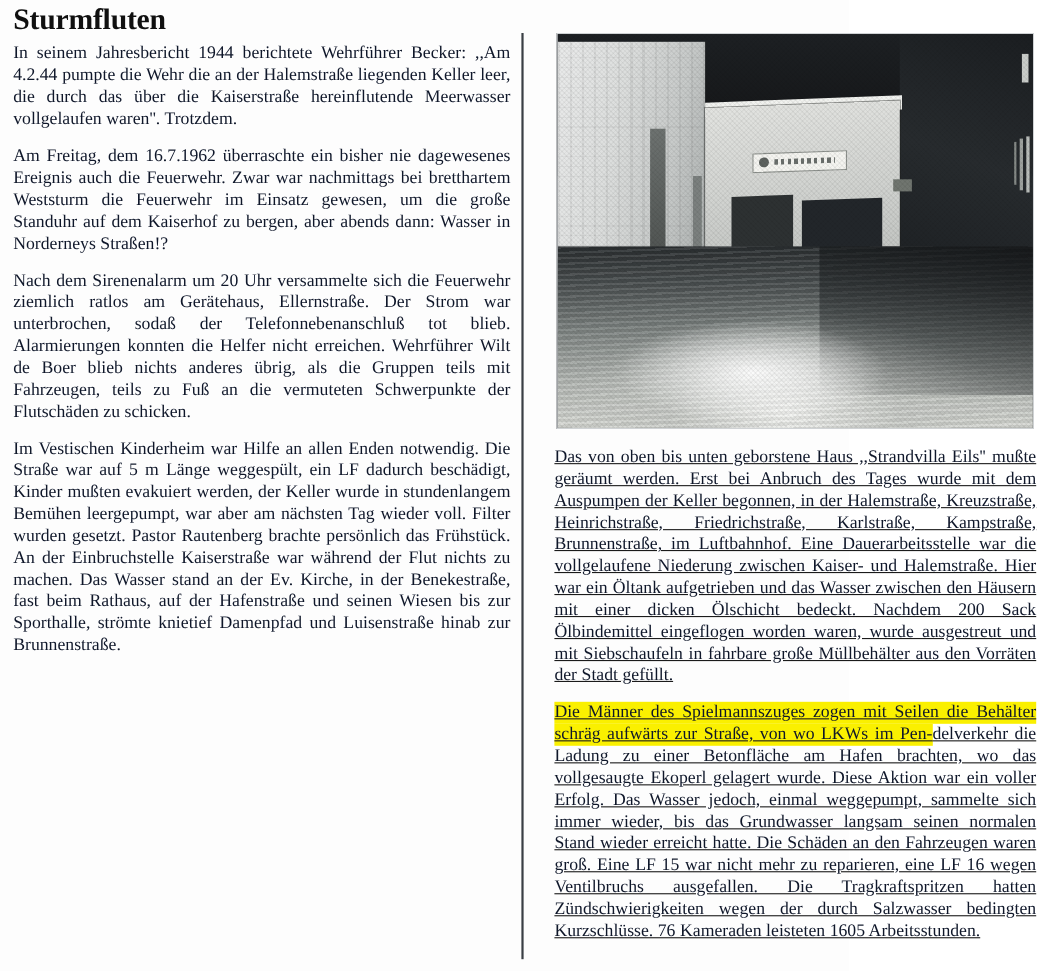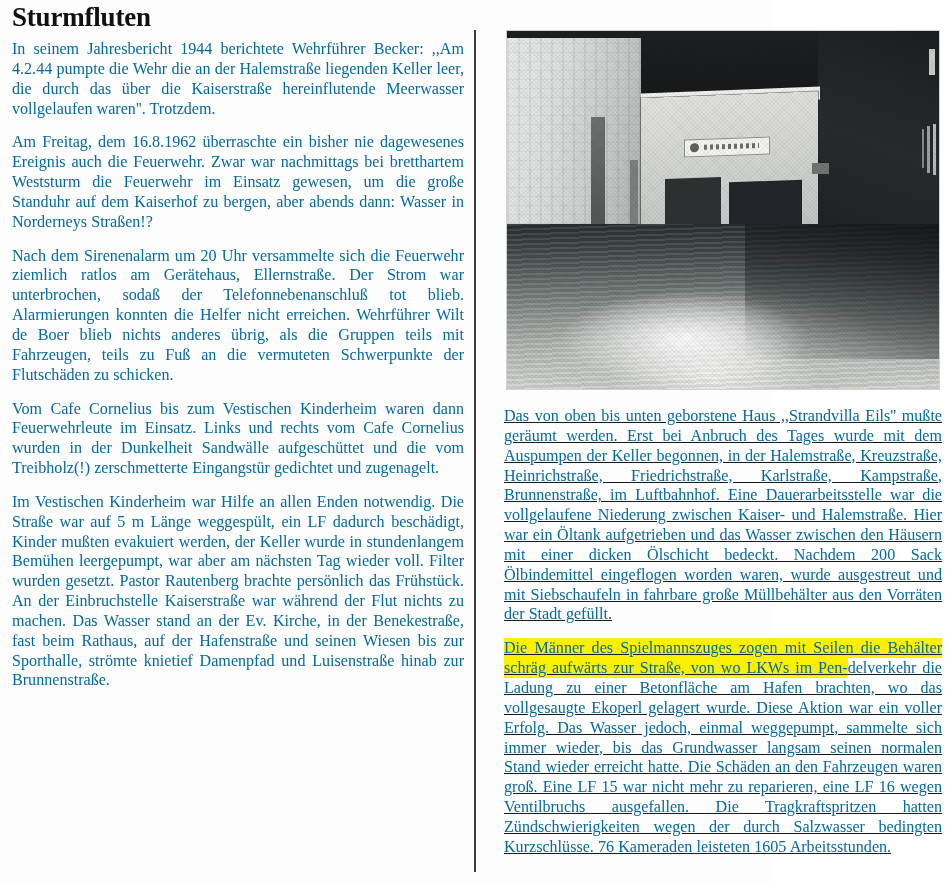--- a/index.html
+++ b/index.html
@@ -45,21 +45,21 @@
     line-height: 30px;
     letter-spacing: -0.2px;
     margin: 0 0 7px 0;
     color: #101010;
   }
   .para {
     font-size: 16.1px;
     line-height: 19.85px;
     text-align: justify;
     margin: 0 0 14px 0;
-    color: #0369a1;
+    color: #0f172a;
     hyphens: none;
     word-spacing: 0.1px;
   }
   .para:last-child { margin-bottom: 0; }
 
   
   .col-right {
     position: absolute;
     left: 504px;
     top: 2px;
@@ -235,23 +235,22 @@
 </head>
 <body>
 
 <div class="page">
 
   <div class="col-divider"></div>
 
   <div class="col-left">
     <h1 class="article-title">Sturmfluten</h1>
     <p class="para">In seinem Jahresbericht 1944 berichtete Wehrführer Becker: ,,Am 4.2.44 pumpte die Wehr die an der Halemstraße liegenden Keller leer, die durch das über die Kaiserstraße hereinflutende Meerwasser vollgelaufen waren''. Trotzdem.</p>
-    <p class="para">Am Freitag, dem 16.8.1962 überraschte ein bisher nie dagewesenes Ereignis auch die Feuerwehr. Zwar war nachmittags bei bretthartem Weststurm die Feuerwehr im Einsatz gewesen, um die große Standuhr auf dem Kaiserhof zu bergen, aber abends dann: Wasser in Norderneys Straßen!?</p>
+    <p class="para">Am Freitag, dem 16.7.1962 überraschte ein bisher nie dagewesenes Ereignis auch die Feuerwehr. Zwar war nachmittags bei bretthartem Weststurm die Feuerwehr im Einsatz gewesen, um die große Standuhr auf dem Kaiserhof zu bergen, aber abends dann: Wasser in Norderneys Straßen!?</p>
     <p class="para">Nach dem Sirenenalarm um 20 Uhr versammelte sich die Feuerwehr ziemlich ratlos am Gerätehaus, Ellernstraße. Der Strom war unterbrochen, sodaß der Telefonnebenanschluß tot blieb. Alarmierungen konnten die Helfer nicht erreichen. Wehrführer Wilt de Boer blieb nichts anderes übrig, als die Gruppen teils mit Fahrzeugen, teils zu Fuß an die vermuteten Schwerpunkte der Flutschäden zu schicken.</p>
-    <p class="para">Vom Cafe Cornelius bis zum Vestischen Kinderheim waren dann Feuerwehrleute im Einsatz. Links und rechts vom Cafe Cornelius wurden in der Dunkelheit Sandwälle aufgeschüttet und die vom Treibholz(!) zerschmetterte Eingangstür gedichtet und zugenagelt.</p>
     <p class="para">Im Vestischen Kinderheim war Hilfe an allen Enden notwendig. Die Straße war auf 5 m Länge weggespült, ein LF dadurch beschädigt, Kinder mußten evakuiert werden, der Keller wurde in stundenlangem Bemühen leergepumpt, war aber am nächsten Tag wieder voll. Filter wurden gesetzt. Pastor Rautenberg brachte persönlich das Frühstück. An der Einbruchstelle Kaiserstraße war während der Flut nichts zu machen. Das Wasser stand an der Ev. Kirche, in der Benekestraße, fast beim Rathaus, auf der Hafenstraße und seinen Wiesen bis zur Sporthalle, strömte knietief Damenpfad und Luisenstraße hinab zur Brunnenstraße.</p>
   </div>
 
   <div class="col-right">
 
     <figure class="photo-frame" style="margin:0;">
       <div class="photo-inner">
         <div class="ph-sky"></div>
         <div class="ph-building-right">
           <div class="ph-rwin-a"></div>

